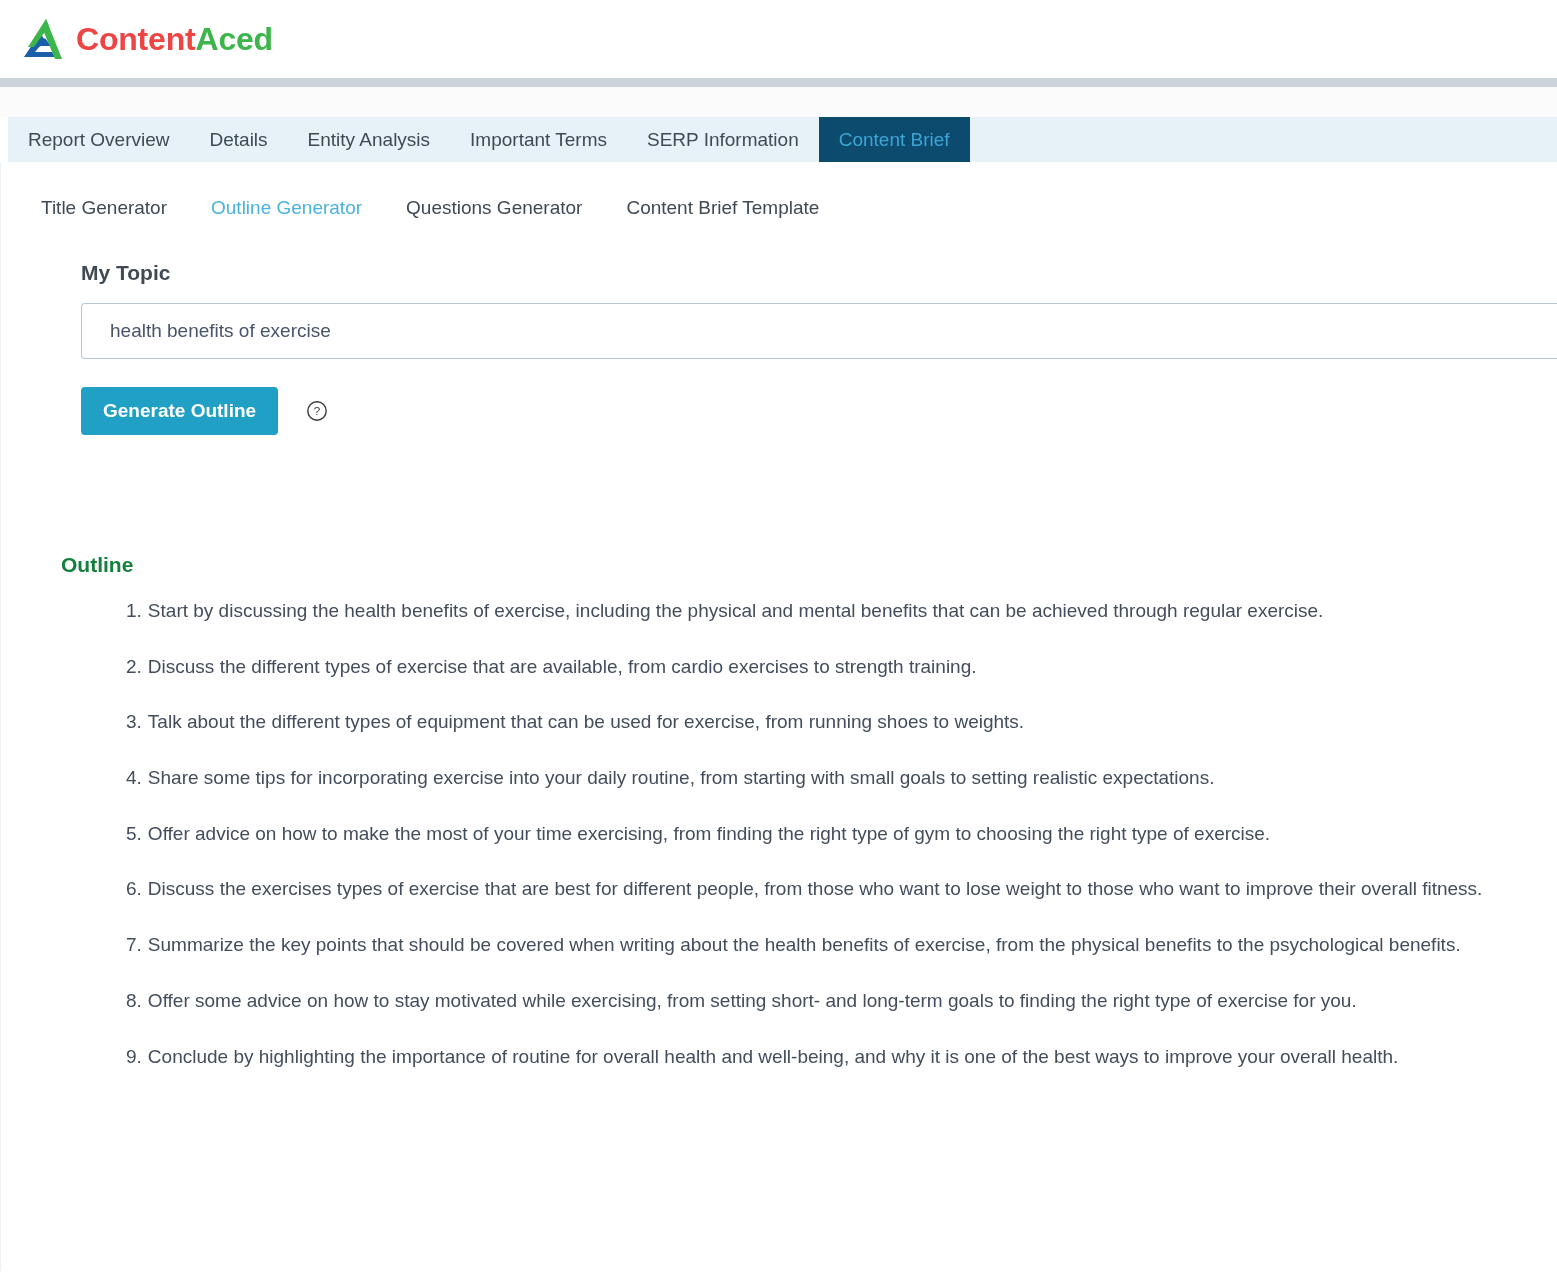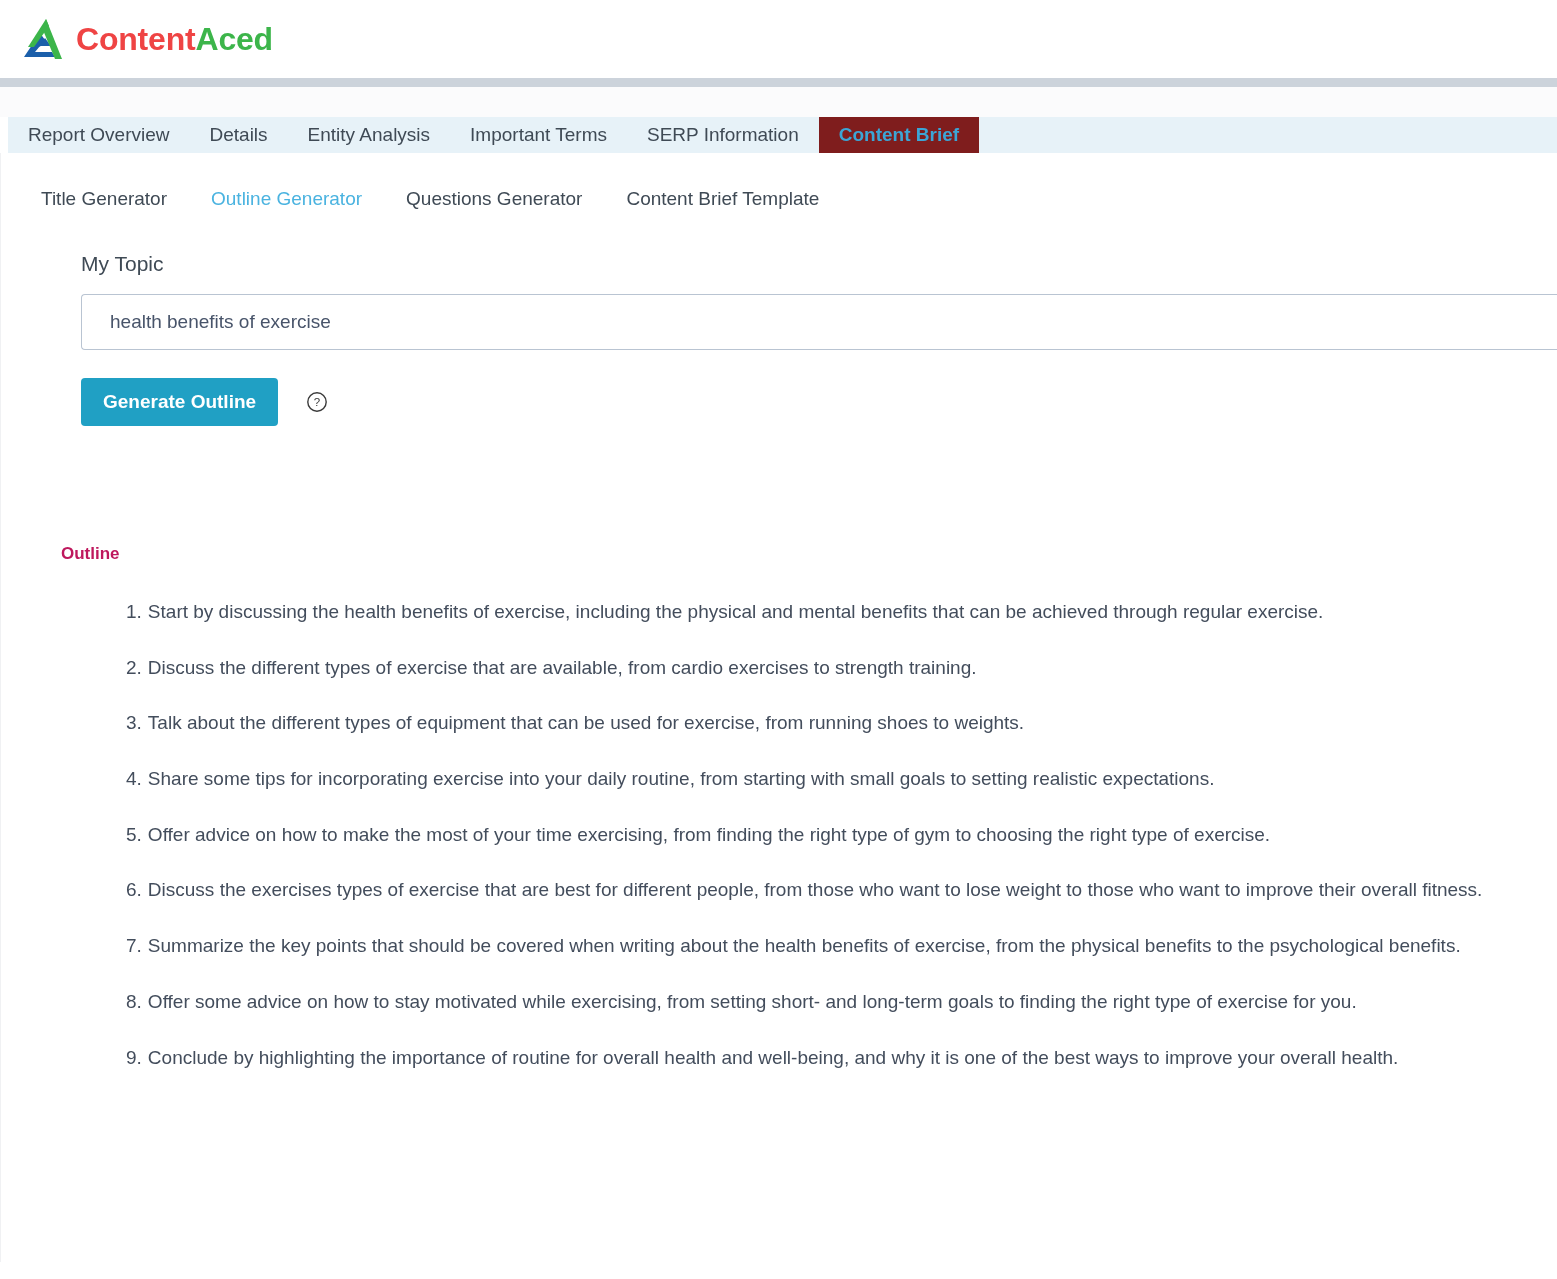--- a/index.html
+++ b/index.html
@@ -48,37 +48,36 @@
   .header-gap {
     height: 30px;
     background: #fbfbfc;
     width: 100%;
   }
 
   
   .tabstrip {
     margin-left: 8px;
     background: #e7f2f8;
-    height: 36px;
+    height: 45px;
     display: flex;
     align-items: stretch;
   }
   .tab {
     display: flex;
     align-items: center;
     padding: 0 20px;
     font-size: 19px;
     color: #3f4a55;
     cursor: pointer;
     white-space: nowrap;
   }
   .tab.active {
-    background: #7f1d1d;
+    background: #0c4a6e;
     color: #3ca5d6;
-    font-weight: bold;
   }
 
   
   .content {
     padding-left: 8px;
     border-left: 1px solid #f0f1f3;
     height: calc(1279px - 78px - 9px - 30px - 53px);
     background: #ffffff;
   }
 
@@ -97,20 +96,21 @@
   }
   .subtab:first-child { padding-left: 0; }
   .subtab.active { color: #4ab3e0; }
 
   .form-area { padding-left: 72px; padding-top: 42px; }
 
   .field-label {
     font-size: 21px;
     color: #3f4a55;
     margin-bottom: 18px;
+    font-weight: bold;
   }
 
   .topic-input {
     display: block;
     width: 1520px;
     height: 56px;
     border: 1px solid #b9c4d2;
     border-right: none;
     border-radius: 4px 0 0 4px;
     background: #ffffff;
@@ -145,24 +145,24 @@
     height: 22px;
     display: inline-flex;
     align-items: center;
     justify-content: center;
     cursor: pointer;
   }
 
   
   .outline-block { padding-left: 52px; padding-top: 118px; }
   .outline-title {
-    font-size: 17px;
-    font-weight: bold;
-    color: #be185d;
-    margin-bottom: 36px;
+    font-size: 21px;
+    font-weight: bold;
+    color: #15803d;
+    margin-bottom: 22px;
   }
   .outline-list {
     list-style: none;
     margin: 13px;
     padding: 0 0 0 52px;
   }
   .outline-item {
     font-size: 19px;
     color: #434d5c;
     line-height: 1.3;

